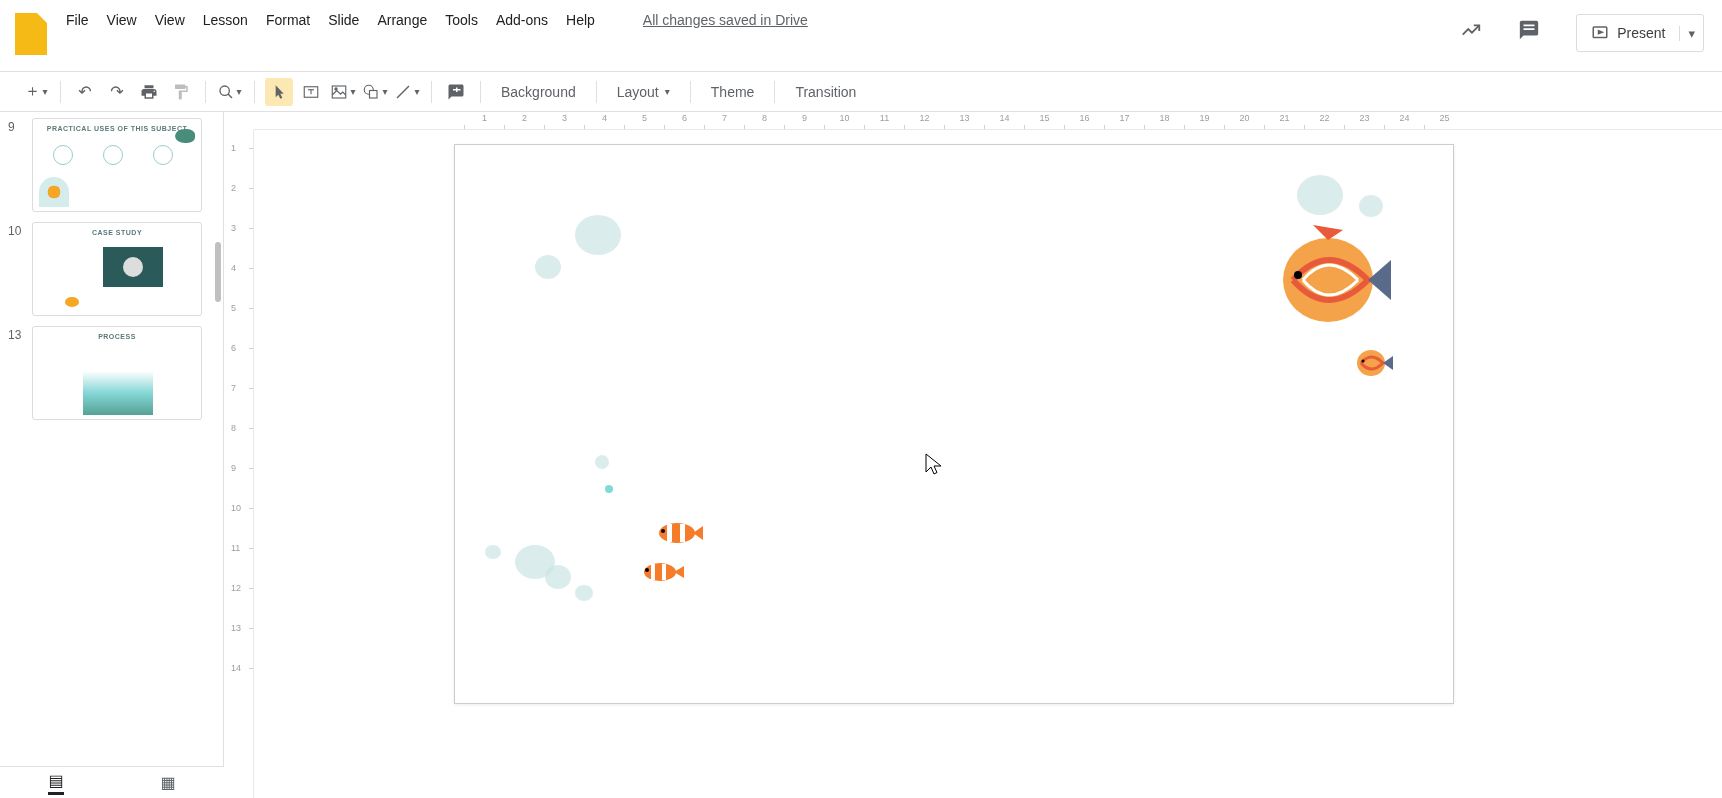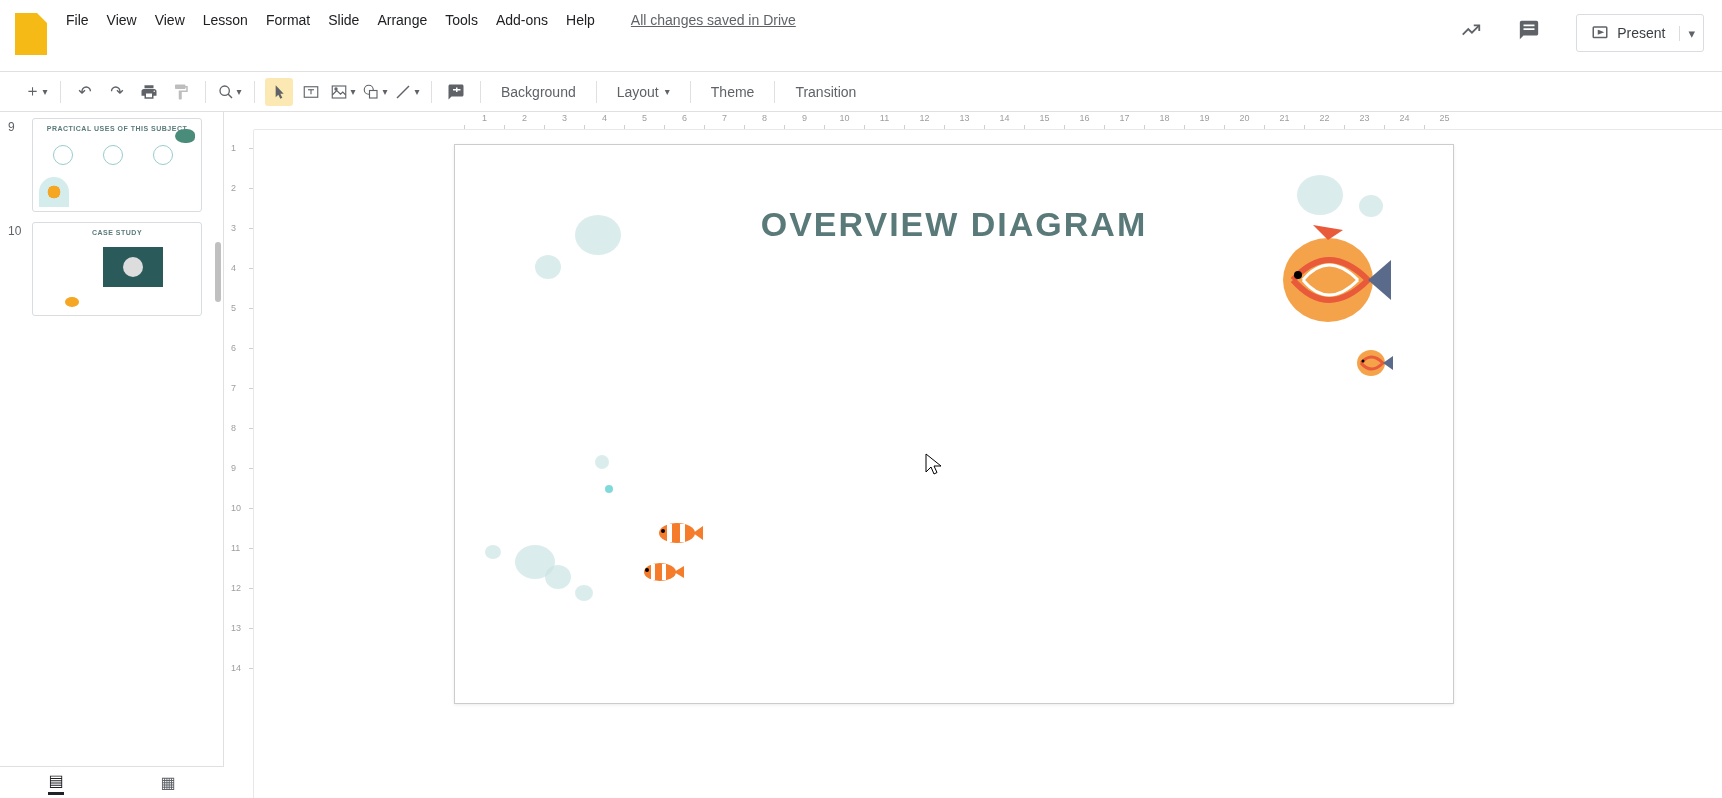--- a/index.html
+++ b/index.html
@@ -7,21 +7,21 @@
 
   .header { display: flex; align-items: flex-start; padding: 6px 10px 0 10px; height: 72px; border-bottom: 1px solid #e0e0e0; }
   .logo { width: 42px; height: 56px; margin-right: 14px; display: flex; align-items: center; justify-content: center; }
   .logo-box { width: 32px; height: 42px; background: #f5ba15; position: relative; }
   .logo-box::after { content: ""; position: absolute; top: 0; right: 0; border-left: 10px solid transparent; border-top: 10px solid #fff; }
   .title-row { display: flex; align-items: center; gap: 12px; height: 26px; }
   .doc-title { font-size: 18px; color: #5f6368; }
   .star-icon, .folder-icon { color: #bdbdbd; font-size: 16px; cursor: pointer; }
   .menu-row { display: flex; gap: 18px; align-items: flex-start; height: 30px; margin-top: 6px; }
   .menu-item { color: #202124; font-size: 14px; cursor: pointer; }
-  .save-status { color: #5f6368; text-decoration: underline; font-size: 14px; margin-left: 18px; }
+  .save-status { color: #5f6368; text-decoration: underline; font-size: 14px; margin-left: 30px; }
   .header-right { margin-left: auto; display: flex; align-items: center; gap: 36px; padding-right: 8px; padding-top: 8px; }
   .hr-icon { color: #5f6368; font-size: 22px; cursor: pointer; }
   .present-btn { border: 1px solid #dadce0; border-radius: 3px; display: flex; align-items: center; height: 38px; }
   .present-main { display: flex; align-items: center; gap: 8px; padding: 0 14px; font-size: 14px; color: #3c4043; cursor: pointer; }
   .present-drop { border-left: 1px solid #dadce0; padding: 0 8px; color: #5f6368; cursor: pointer; }
 
   .toolbar { height: 40px; display: flex; align-items: center; padding: 0 22px; gap: 4px; border-bottom: 1px solid #e0e0e0; }
   .tb-btn { min-width: 28px; height: 28px; display: flex; align-items: center; justify-content: center; color: #5f6368; cursor: pointer; border-radius: 3px; font-size: 16px; }
   .tb-btn.active { background: #fce8b2; }
   .tb-sep { width: 1px; height: 22px; background: #e0e0e0; margin: 0 6px; }
@@ -202,20 +202,27 @@
       <div class="thumb">
         <div class="thumb-title">CASE STUDY</div>
         <div style="position:absolute;top:24px;left:70px;width:60px;height:40px;background:#2a5a5a;"></div>
         <div style="position:absolute;top:34px;left:90px;width:20px;height:20px;background:#ddd;border-radius:50%;"></div>
         <div style="position:absolute;bottom:8px;left:32px;width:14px;height:10px;background:#f5a623;border-radius:50%;"></div>
       </div>
     </div>
 
 
 
+    <div class="thumb-wrap">
+      <div class="thumb-num">13</div>
+      <div class="thumb">
+        <div class="thumb-title">PROCESS</div>
+        <div style="position:absolute;bottom:4px;left:50px;width:70px;height:44px;background:linear-gradient(to top,#2a8a7a,#6cc,transparent);opacity:.8;"></div>
+      </div>
+    </div>
   </div>
 
   <div class="footer">
     <span class="view-icon active-line">▤</span>
     <span class="view-icon">▦</span>
   </div>
 
   <div class="canvas-area">
     <div class="ruler-h" id="ruler-h">
         <span style="flex:0 0 210px;border:none;"></span>
@@ -257,21 +264,20 @@
         <span data-v="8"></span>
         <span data-v="9"></span>
         <span data-v="10"></span>
         <span data-v="11"></span>
         <span data-v="12"></span>
         <span data-v="13"></span>
         <span data-v="14"></span>
       </div>
 
     <div class="slide">
-      <div class="slide-title">OVERVIEW DIAGRAM</div>
 
       <div class="bubble" style="top:70px;left:120px;width:46px;height:40px;"></div>
       <div class="bubble" style="top:110px;left:80px;width:26px;height:24px;"></div>
       <div class="bubble" style="top:310px;left:140px;width:14px;height:14px;"></div>
       <div class="bubble" style="top:340px;left:150px;width:8px;height:8px;background:#4acaca;"></div>
       <div class="bubble" style="top:400px;left:60px;width:40px;height:34px;"></div>
       <div class="bubble" style="top:420px;left:90px;width:26px;height:24px;"></div>
       <div class="bubble" style="top:440px;left:120px;width:18px;height:16px;"></div>
       <div class="bubble" style="top:400px;left:30px;width:16px;height:14px;"></div>
 

